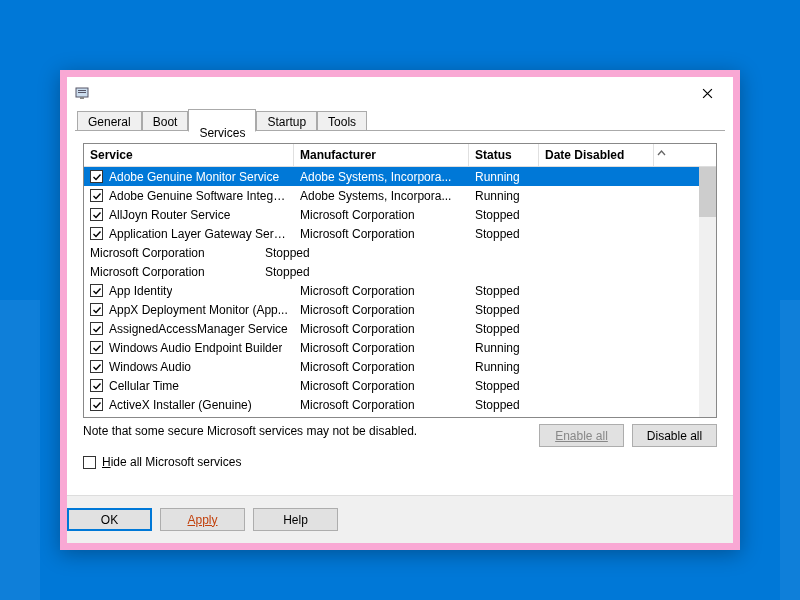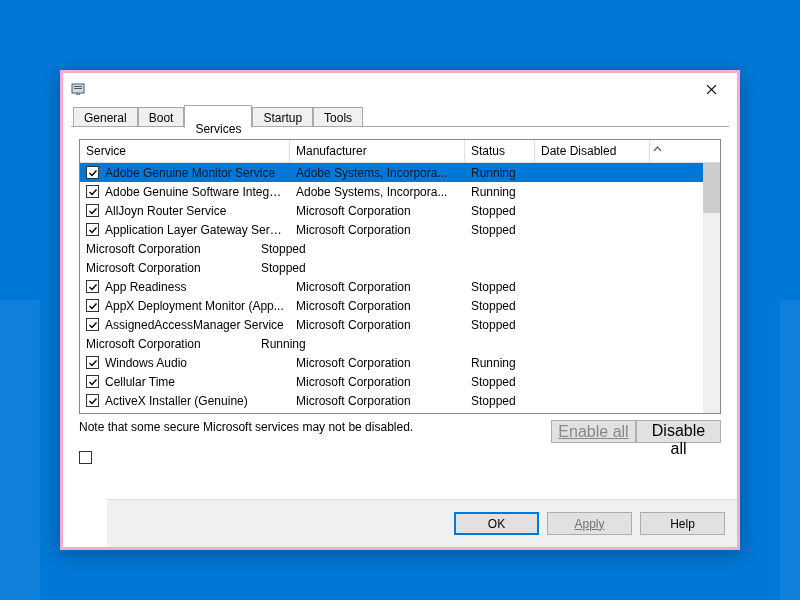--- a/index.html
+++ b/index.html
@@ -22,21 +22,21 @@
   .beam1 { left: 0; top: 300px; width: 40px; height: 300px; }
   .beam2 { right: 0; top: 300px; width: 20px; height: 300px; }
 
   .window {
     position: absolute;
     left: 60px;
     top: 70px;
     width: 680px;
     height: 480px;
     background: #ffffff;
-    border: 3px solid #f9a8d4;
+    border: 7px solid #f9a8d4;
     box-shadow: 0 4px 20px rgba(0,0,0,0.3);
     display: flex;
     flex-direction: column;
   }
   .titlebar {
     height: 32px;
     display: flex;
     align-items: center;
     padding: 0 4px 0 8px;
   }
@@ -113,20 +113,21 @@
     display: flex;
     background: #fff;
     border-bottom: 1px solid #ddd;
   }
   .lv-header-cell {
     padding: 4px 6px;
     border-right: 1px solid #e0e0e0;
     font-size: 12px;
     cursor: pointer;
     white-space: nowrap;
+    font-weight: bold;
   }
   .c-svc  { width: 210px; }
   .c-mfr  { width: 175px; }
   .c-sts  { width: 70px; }
   .c-dd   { width: 115px; }
   .lv-header .scroll-col { width: 17px; border-right: none; position: relative; padding:0;}
   .lv-header .scroll-col svg{ position:absolute; left:3px; top:5px; width:9px; height:9px;}
 
   .lv-body {
     flex: 1;
@@ -151,21 +152,21 @@
     background: #cdcdcd;
   }
   .lv-row {
     display: flex;
     height: 19px;
     align-items: center;
     white-space: nowrap;
   }
   .lv-row.selected {
     background: #0078d7;
-    color: #0f172a;
+    color: #ffffff;
   }
   .lv-cell {
     padding: 0 6px;
     overflow: hidden;
     text-overflow: ellipsis;
     display: flex;
     align-items: center;
   }
   .lv-cell.c-svc { display:flex; }
   .lv-check {
@@ -185,24 +186,25 @@
 
   .note-row {
     display: flex;
     align-items: flex-start;
     padding: 6px 0 4px 0;
   }
   .note-text { flex: 1; }
   .action-btn {
     width: 85px;
     height: 23px;
+    margin-left: 8px;
     border: 1px solid #adadad;
     background: #e1e1e1;
     font-family: inherit;
-    font-size: 16px;
+    font-size: 12px;
     cursor: pointer;
   }
   .action-btn:disabled {
     color: #888;
     cursor: default;
   }
 
   .hide-row {
     display: flex;
     align-items: center;
@@ -217,39 +219,37 @@
   }
   .hide-label { cursor: pointer; }
   .hide-label .ul { text-decoration: underline; }
 
   .dialog-buttons {
     height: 48px;
     background: #f0f0f0;
     border-top: 1px solid #ddd;
     display: flex;
     align-items: center;
-    justify-content: flex-end;
     padding-right: 12px;
     gap: 8px;
-    margin-left: 44px;
   }
   .dlg-btn {
     width: 85px;
     height: 23px;
     border: 1px solid #adadad;
     background: #e1e1e1;
     font-family: inherit;
     font-size: 12px;
     cursor: pointer;
   }
   .dlg-btn.default {
     border: 1px solid #0078d7;
     box-shadow: inset 0 0 0 1px #0078d7;
   }
-  .dlg-btn:disabled { color: #737373; cursor: default; }
+  .dlg-btn:disabled { color: #c2410c; cursor: default; }
   .ul { text-decoration: underline; }
 </style>
 </head>
 <body>
 
 <div class="desktop-beam beam1"></div>
 <div class="desktop-beam beam2"></div>
 
 <div class="window">
 
@@ -356,21 +356,21 @@
               <div class="lv-cell c-sts">Stopped</div>
               <div class="lv-cell c-dd"></div>
             </div>
             <div class="lv-row">
               <div class="lv-cell c-svc">
                 <span class="lv-check">
                   <svg viewBox="0 0 10 10">
                     <path d="M1.5 5 L4 7.5 L8.5 2.5" fill="none" stroke="#000" stroke-width="1.4"></path>
                   </svg>
                 </span>
-                <span class="svcname">App Readiness</span>
+                <span class="svcname">App Identity</span>
               </div>
               <div class="lv-cell c-mfr">Microsoft Corporation</div>
               <div class="lv-cell c-sts">Stopped</div>
               <div class="lv-cell c-dd"></div>
             </div>
             <div class="lv-row">
               <div class="lv-cell c-svc">
                 <span class="lv-check">
                   <svg viewBox="0 0 10 10">
                     <path d="M1.5 5 L4 7.5 L8.5 2.5" fill="none" stroke="#000" stroke-width="1.4"></path>
@@ -389,20 +389,28 @@
                     <path d="M1.5 5 L4 7.5 L8.5 2.5" fill="none" stroke="#000" stroke-width="1.4"></path>
                   </svg>
                 </span>
                 <span class="svcname">AssignedAccessManager Service</span>
               </div>
               <div class="lv-cell c-mfr">Microsoft Corporation</div>
               <div class="lv-cell c-sts">Stopped</div>
               <div class="lv-cell c-dd"></div>
             </div>
             <div class="lv-row">
+              <div class="lv-cell c-svc">
+                <span class="lv-check">
+                  <svg viewBox="0 0 10 10">
+                    <path d="M1.5 5 L4 7.5 L8.5 2.5" fill="none" stroke="#000" stroke-width="1.4"></path>
+                  </svg>
+                </span>
+                <span class="svcname">Windows Audio Endpoint Builder</span>
+              </div>
               <div class="lv-cell c-mfr">Microsoft Corporation</div>
               <div class="lv-cell c-sts">Running</div>
               <div class="lv-cell c-dd"></div>
             </div>
             <div class="lv-row">
               <div class="lv-cell c-svc">
                 <span class="lv-check">
                   <svg viewBox="0 0 10 10">
                     <path d="M1.5 5 L4 7.5 L8.5 2.5" fill="none" stroke="#000" stroke-width="1.4"></path>
                   </svg>
@@ -447,20 +455,21 @@
     </div>
 
     <div class="note-row">
       <span class="note-text">Note that some secure Microsoft services may not be disabled.</span>
       <button class="action-btn" disabled=""><span class="ul">Enable all</span></button>
       <button class="action-btn"><span>Disable all</span></button>
     </div>
 
     <div class="hide-row">
       <span class="hide-check"></span>
+      <span class="hide-label"><span class="ul">H</span><span>ide all Microsoft services</span></span>
     </div>
 
   </div>
 
   <div class="dialog-buttons">
     <button class="dlg-btn default">OK</button>
     <button class="dlg-btn" disabled=""><span class="ul">Apply</span></button>
     <button class="dlg-btn">Help</button>
   </div>
 

